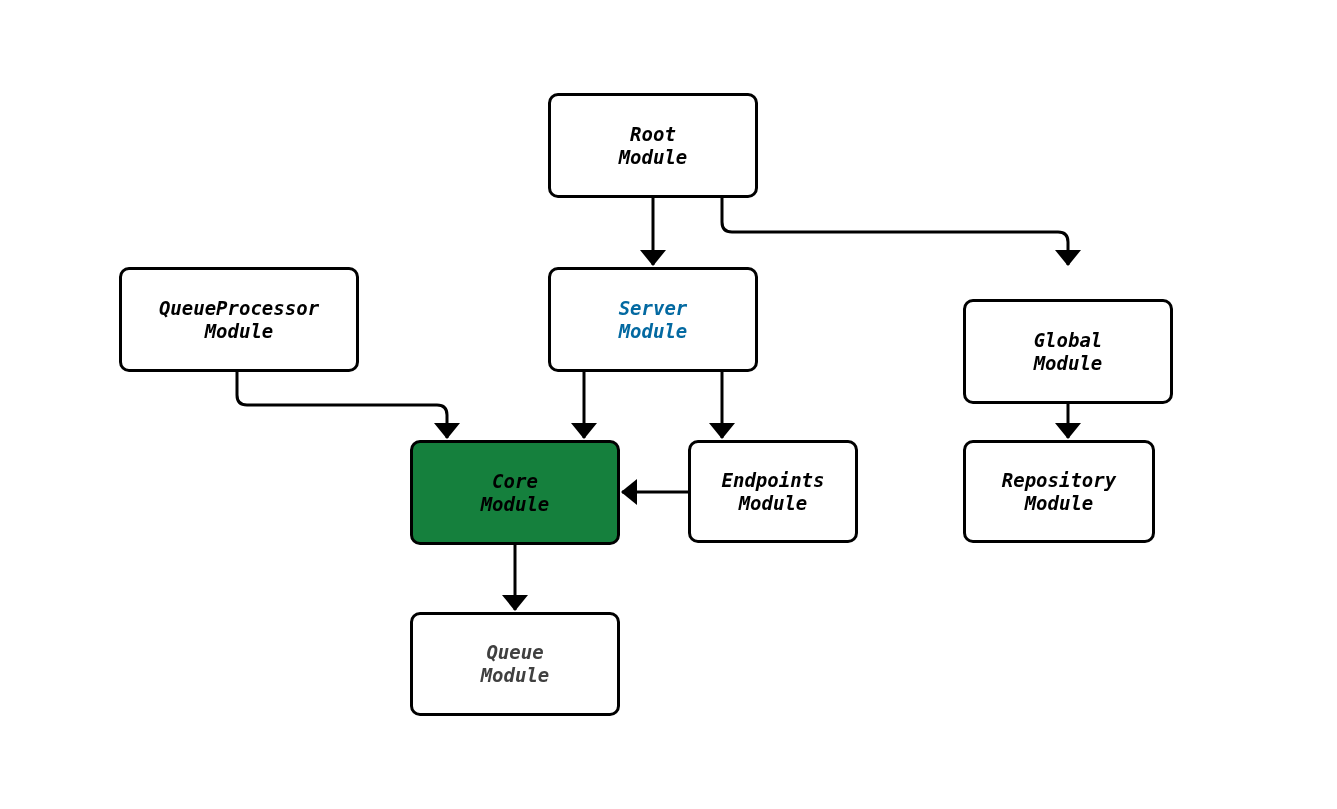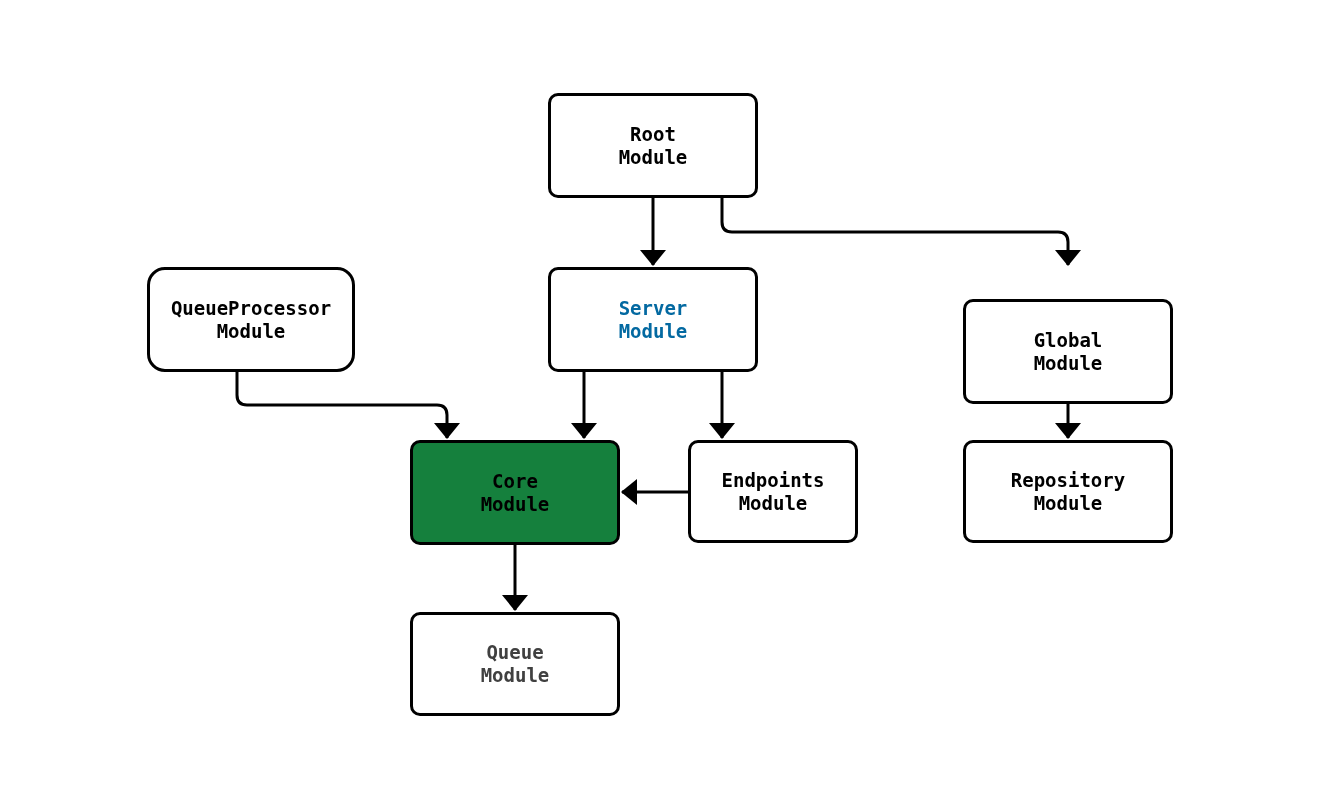--- a/index.html
+++ b/index.html
@@ -35,20 +35,21 @@
     border-radius: 10px;
     display: flex;
     flex-direction: column;
     align-items: center;
     justify-content: center;
     text-align: center;
     font-weight: bold;
     font-size: 19px;
     line-height: 23px;
     color: #000000;
+    font-style: italic;
   }
   .node span {
     display: block;
     white-space: nowrap;
   }
 </style>
 </head>
 <body>
 
 <div class="canvas">
@@ -69,21 +70,21 @@
         <path class="edge" d="M688,492 L622,492" stroke="#000000" marker-end="url(#arrowhead)"></path>
         <path class="edge" d="M515,545 L515,610" stroke="#000000" marker-end="url(#arrowhead)"></path>
       </g>
   </svg>
 
   <div class="node" style="left: 548px; top: 93px; width: 210px; height: 105px; border-color: rgb(0, 0, 0); background: rgb(255, 255, 255); color: rgb(0, 0, 0);">
     <span>Root</span>
     <span>Module</span>
   </div>
 
-  <div class="node" style="left: 147px; top: 267px; width: 208px; height: 105px; border-color: rgb(0, 0, 0); background: rgb(255, 255, 255); color: rgb(0, 0, 0); border-radius: 18px;">
+  <div class="node" style="left: 119px; top: 267px; width: 240px; height: 105px; border-color: rgb(0, 0, 0); background: rgb(255, 255, 255); color: rgb(0, 0, 0);">
     <span>QueueProcessor</span>
     <span>Module</span>
   </div>
 
   <div class="node" style="left: 548px; top: 267px; width: 210px; height: 105px; border-color: rgb(0, 0, 0); background: rgb(255, 255, 255); color: #0369a1;">
     <span>Server</span>
     <span>Module</span>
   </div>
 
   <div class="node" style="left: 963px; top: 267px; width: 210px; height: 105px; border-color: rgb(0, 0, 0); background: rgb(255, 255, 255); color: rgb(0, 0, 0); margin-top: 32px;">
@@ -94,21 +95,21 @@
   <div class="node" style="left: 410px; top: 440px; width: 210px; height: 105px; border-color: rgb(0, 0, 0); background: #15803d; color: rgb(0, 0, 0);">
     <span>Core</span>
     <span>Module</span>
   </div>
 
   <div class="node" style="left: 688px; top: 440px; width: 170px; height: 103px; border-color: rgb(0, 0, 0); background: rgb(255, 255, 255); color: rgb(0, 0, 0);">
     <span>Endpoints</span>
     <span>Module</span>
   </div>
 
-  <div class="node" style="left: 963px; top: 440px; width: 210px; height: 103px; border-color: rgb(0, 0, 0); background: rgb(255, 255, 255); color: rgb(0, 0, 0);">
+  <div class="node" style="left: 963px; top: 440px; width: 192px; height: 103px; border-color: rgb(0, 0, 0); background: rgb(255, 255, 255); color: rgb(0, 0, 0);">
     <span>Repository</span>
     <span>Module</span>
   </div>
 
   <div class="node" style="left: 410px; top: 612px; width: 210px; height: 104px; border-color: rgb(0, 0, 0); background: rgb(255, 255, 255); color: #404040;">
     <span>Queue</span>
     <span>Module</span>
   </div>
 
 </div>

